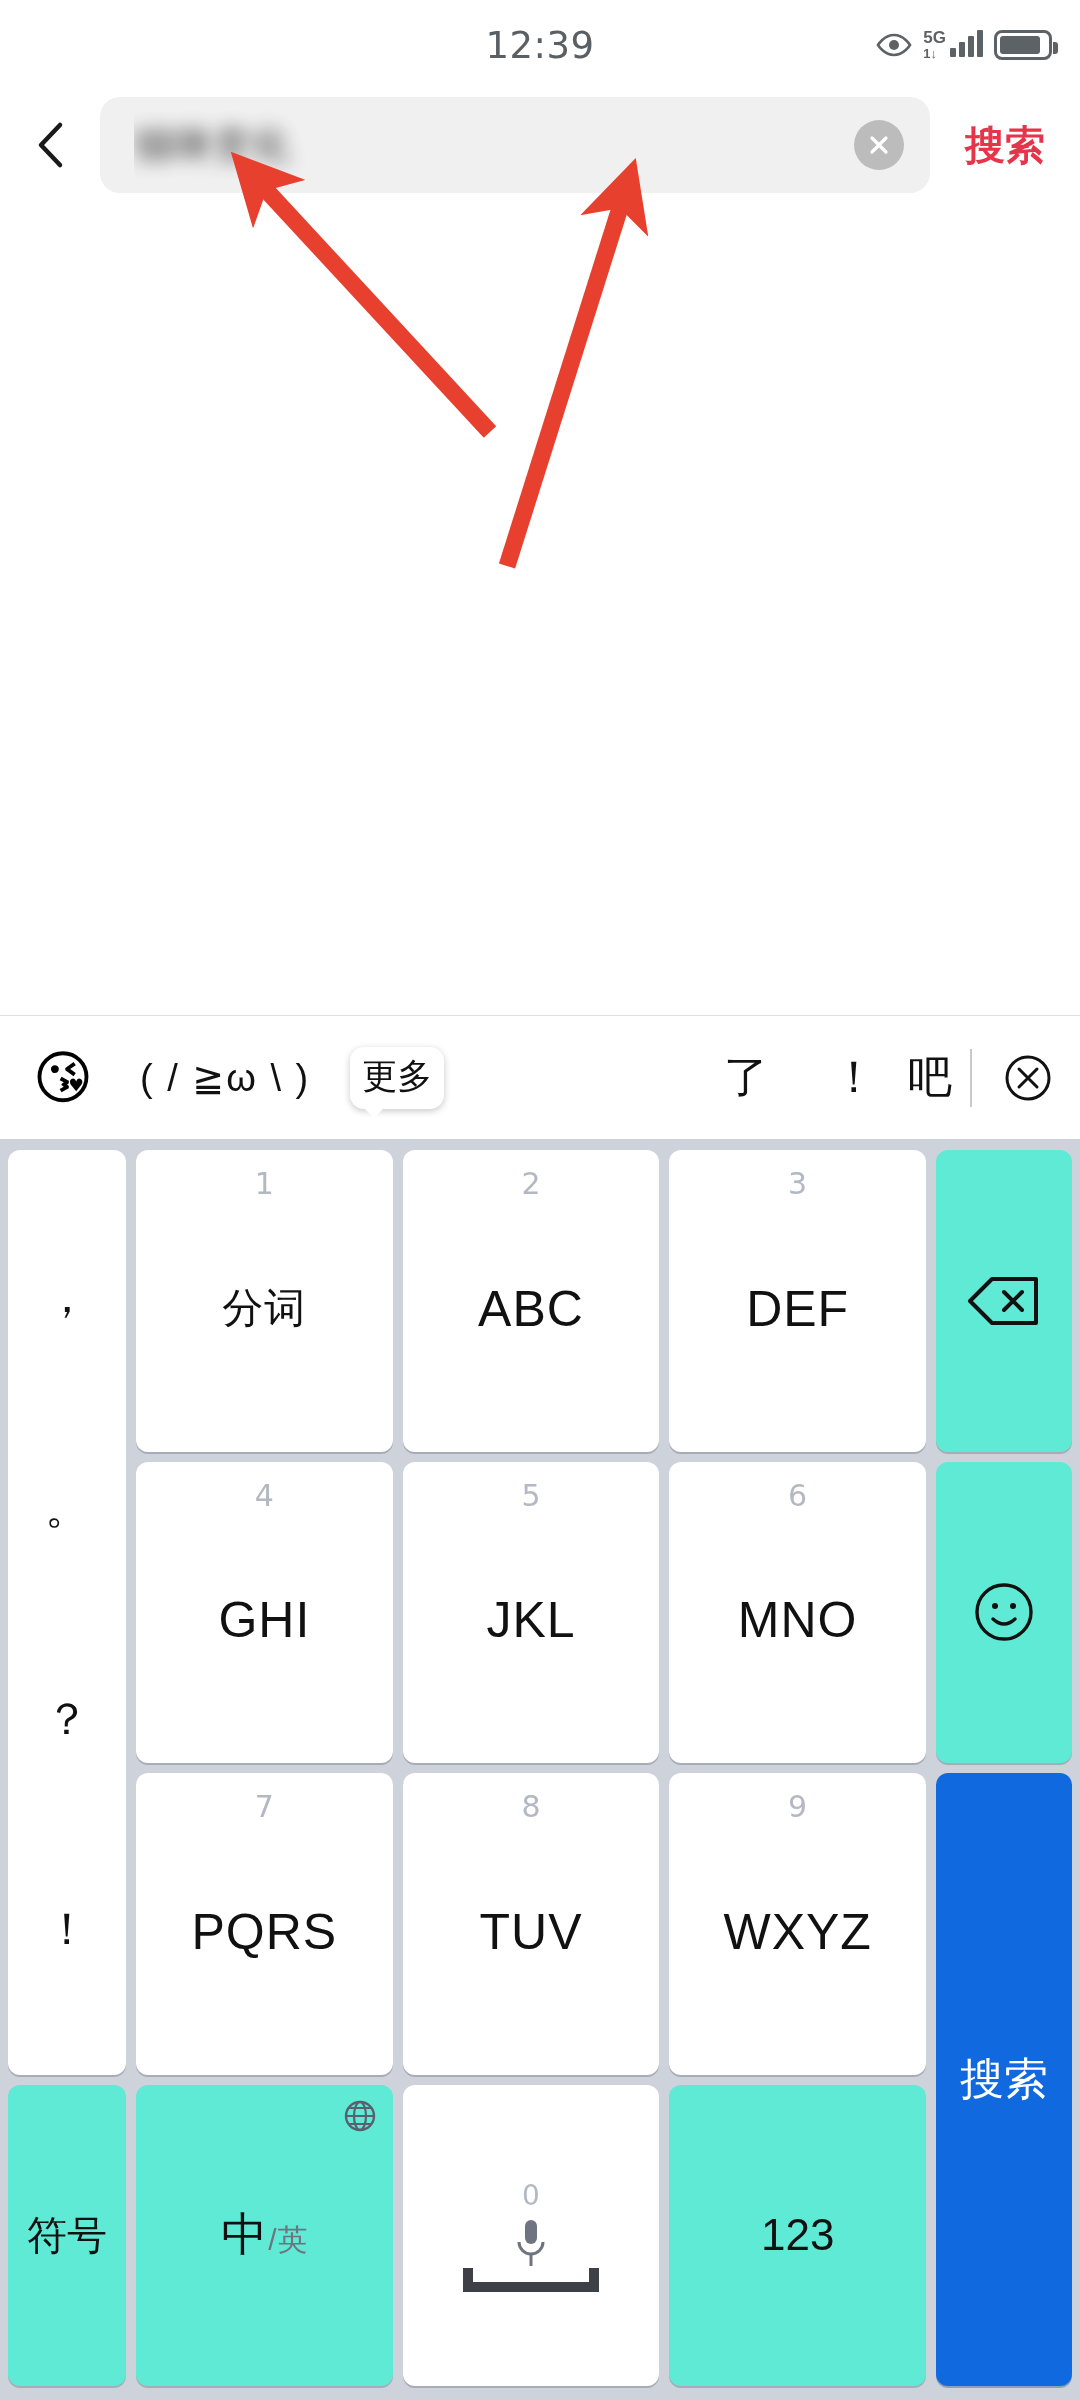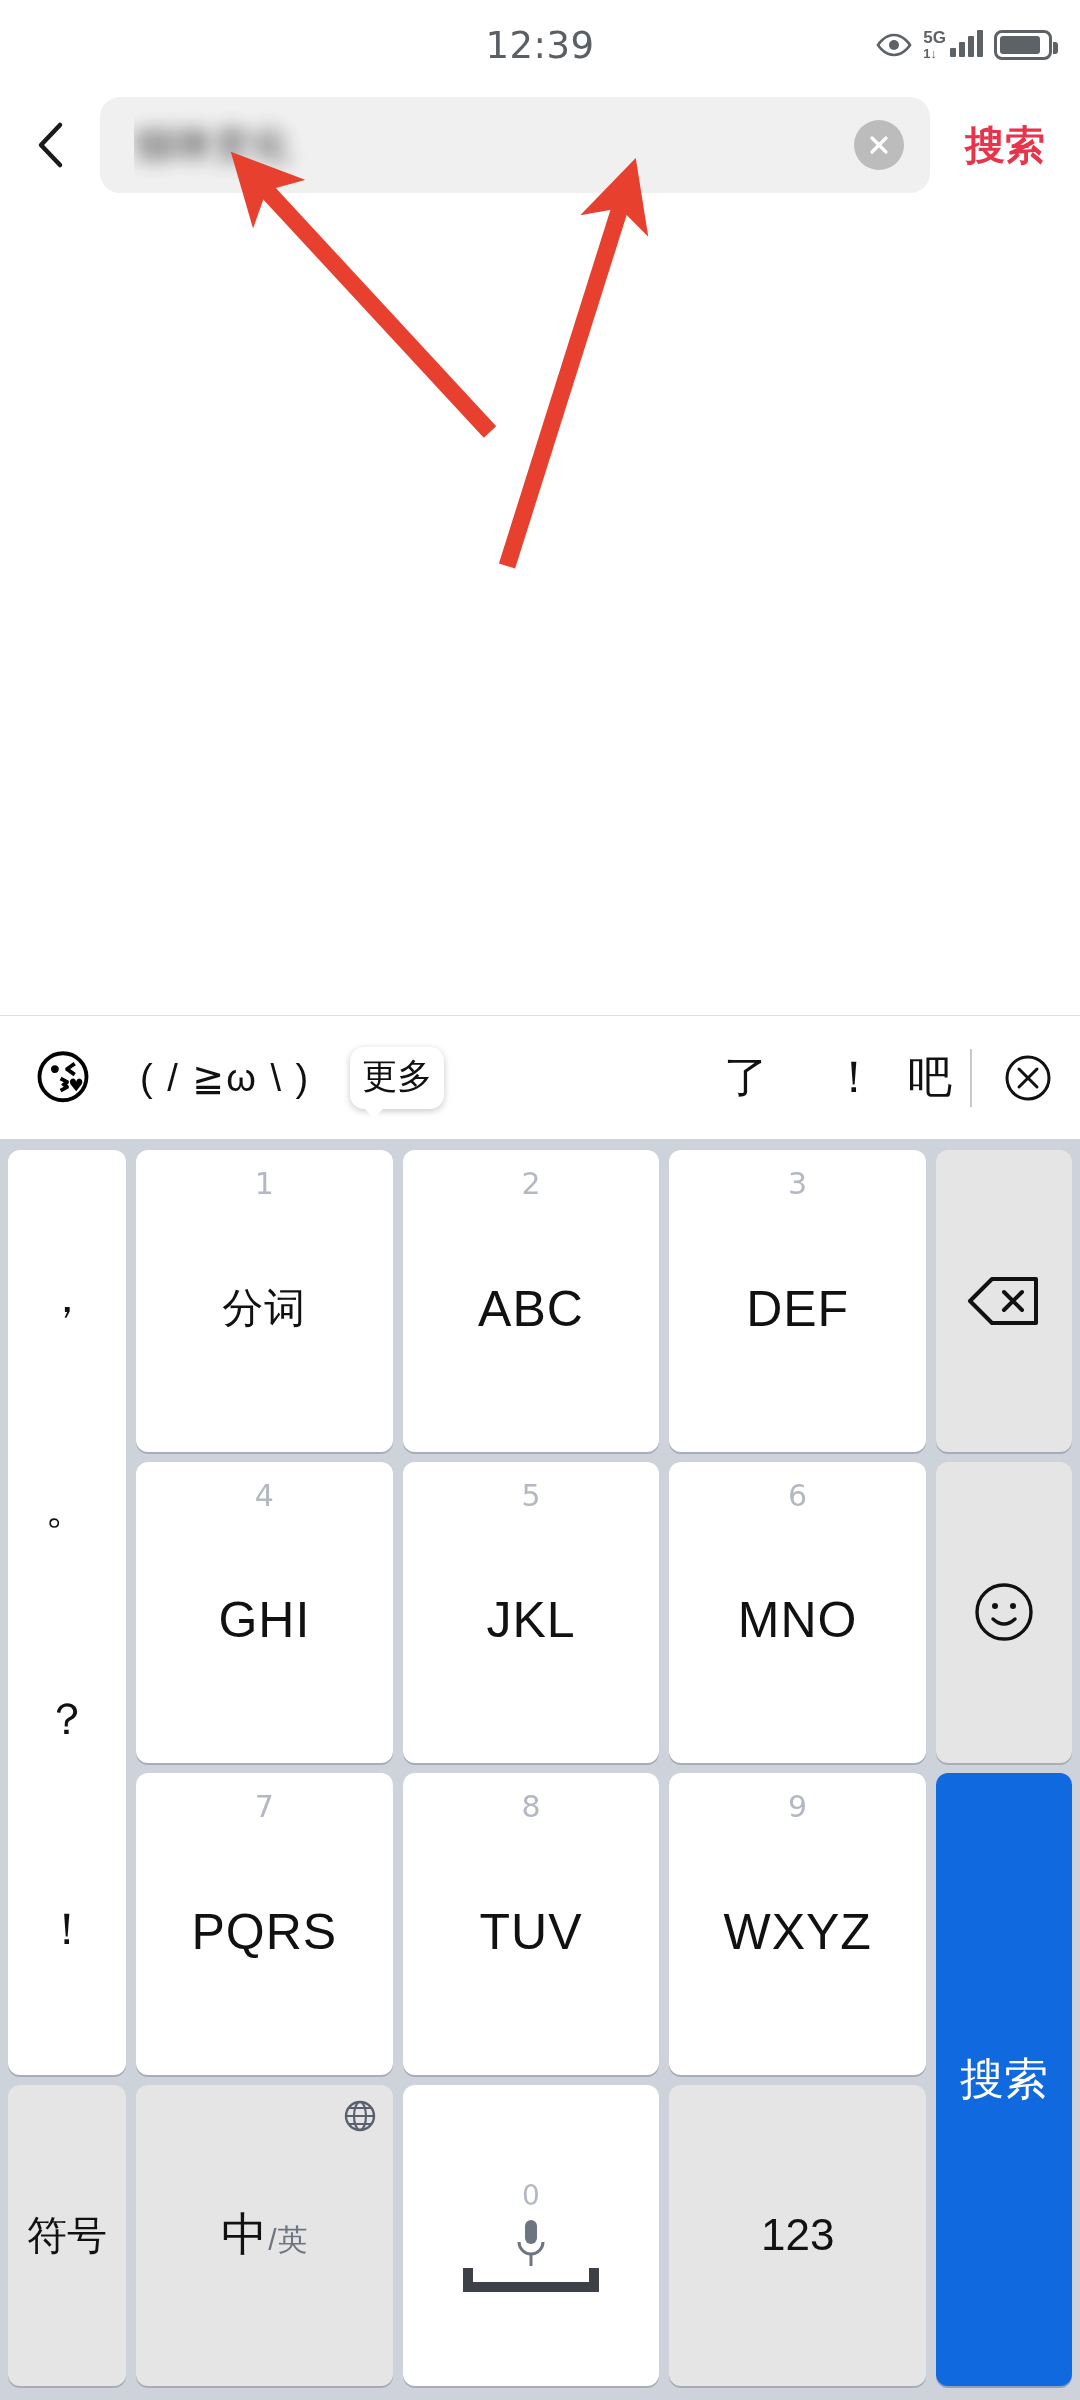--- a/index.html
+++ b/index.html
@@ -125,21 +125,21 @@
     grid-template-columns:118px 1fr 1fr 1fr 136px;
     grid-template-rows:1fr 1fr 1fr 1fr;
     gap:10px;
   }
   .key{
     border-radius:12px; display:flex; flex-direction:column;
     align-items:center; justify-content:center; position:relative;
     box-shadow:0 2px 0 rgba(135,140,152,0.55);
   }
   .key.white{ background:#ffffff; }
-  .key.grey{ background:#e5e5e5; }
+  .key.grey{ background:#5eead4; }
 
   .punct-col{
     grid-column:1; grid-row:1 / span 3;
     background:#ffffff; border-radius:12px;
     display:flex; flex-direction:column; align-items:center;
     justify-content:space-around; padding:42px 0 40px;
     box-shadow:0 2px 0 rgba(135,140,152,0.55);
   }
   .punct-col span{ font-size:44px; color:#111; line-height:1; }
 

